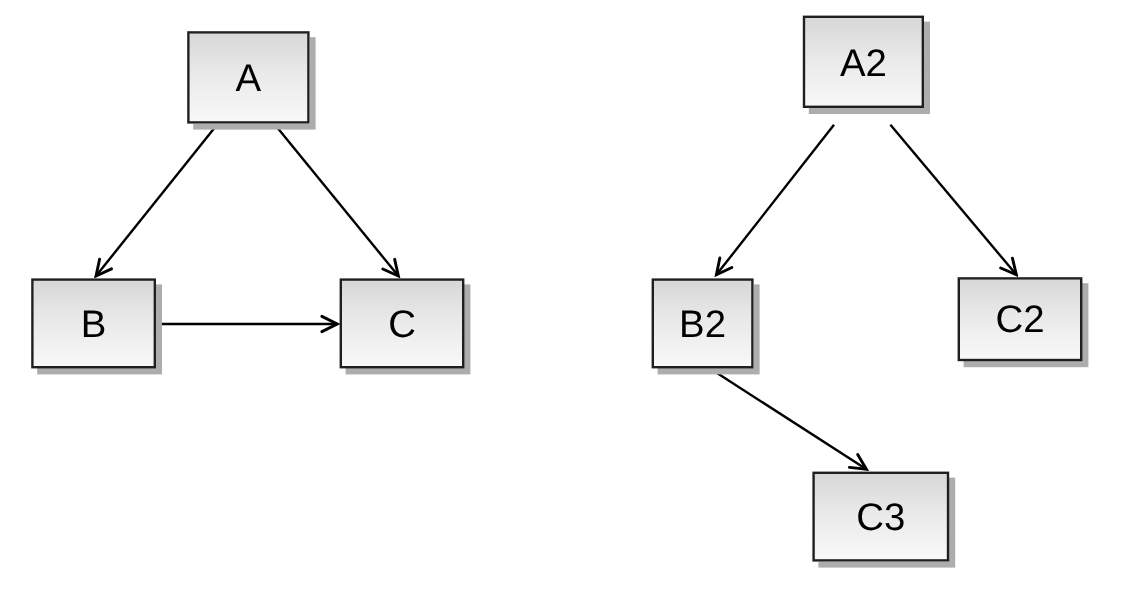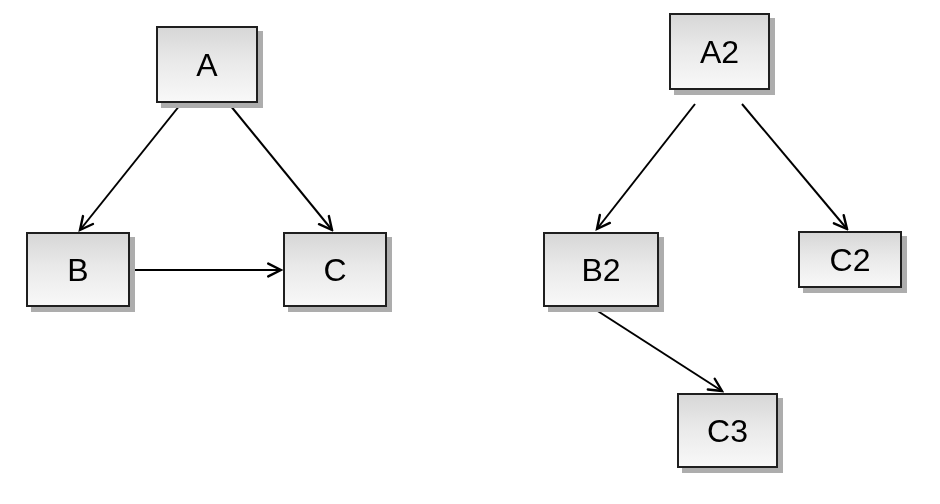--- a/index.html
+++ b/index.html
@@ -66,23 +66,23 @@
       </div>
       <div class="node" style="left: 26px; top: 232px; width: 104px; height: 75px;">
         <span class="node-label">B</span>
       </div>
       <div class="node" style="left: 283px; top: 232px; width: 104px; height: 75px;">
         <span class="node-label">C</span>
       </div>
       <div class="node" style="left: 669px; top: 13px; width: 101px; height: 77px;">
         <span class="node-label">A2</span>
       </div>
-      <div class="node" style="left: 543px; top: 232px; width: 116px; height: 75px;">
+      <div class="node" style="left: 543px; top: 232px; width: 85px; height: 75px;">
         <span class="node-label">B2</span>
       </div>
-      <div class="node" style="left: 798px; top: 231px; width: 104px; height: 57px;">
+      <div class="node" style="left: 798px; top: 231px; width: 104px; height: 70px;">
         <span class="node-label">C2</span>
       </div>
-      <div class="node" style="left: 677px; top: 393px; width: 101px; height: 75px; text-align: center;">
+      <div class="node" style="left: 677px; top: 393px; width: 114px; height: 75px; text-align: center;">
         <span class="node-label">C3</span>
       </div>
     </div>
 </div>
 
 </body></html>

